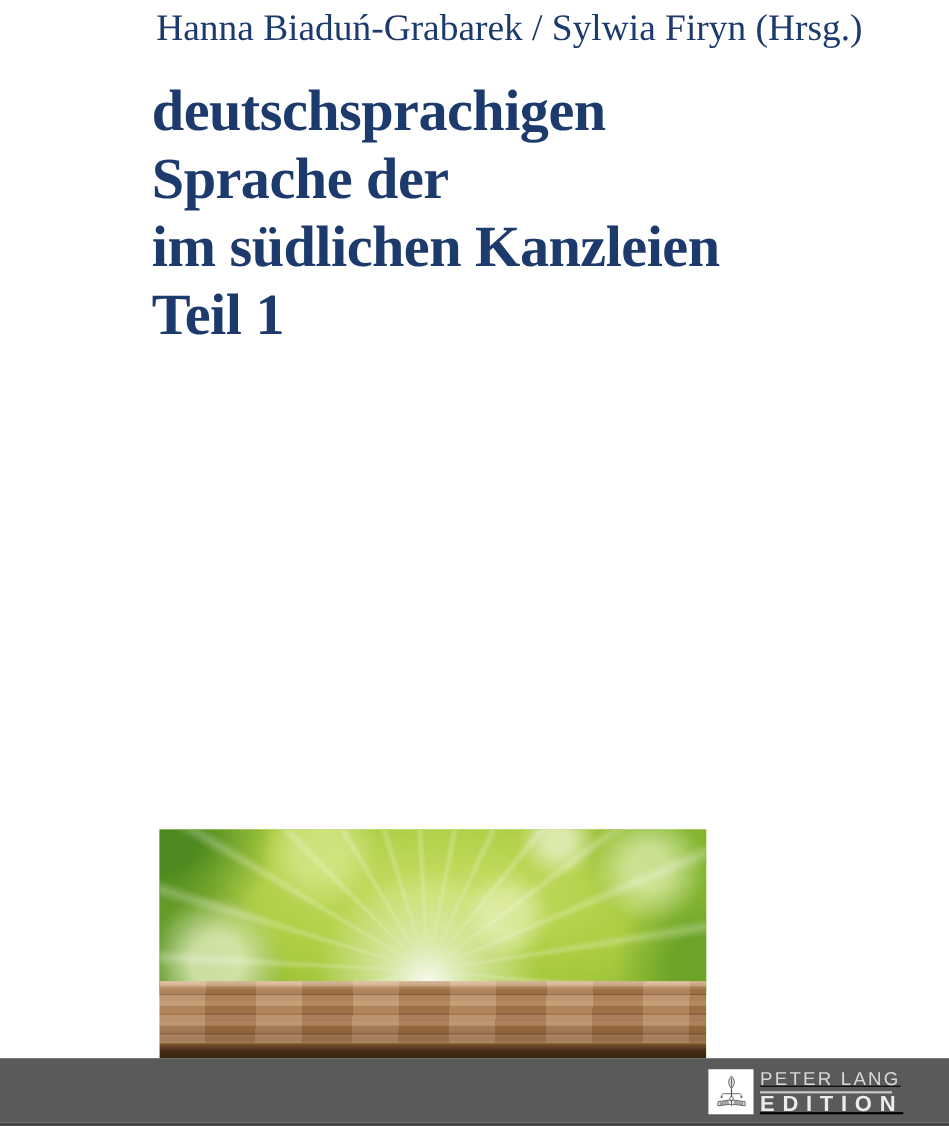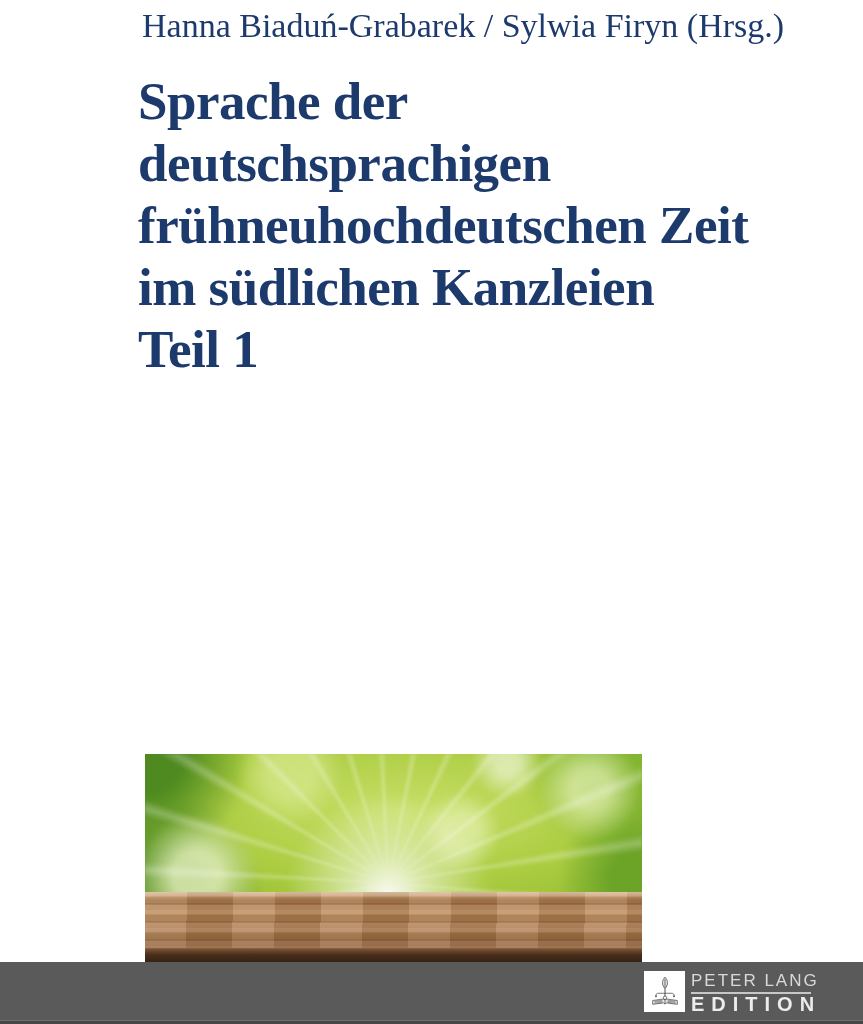--- a/index.html
+++ b/index.html
@@ -71,21 +71,21 @@
 
   
   .footer {
     position:absolute; left:0; top:962px; width:863px; height:62px;
     background:#5a5a5a;
   }
   .footer::after {
     content:""; position:absolute; left:0; bottom:0; width:100%; height:3px;
     background:#474747; border-top:1px solid #6e6e6e;
   }
-  .logo { position:absolute; left:644px; top:9px; display:flex; align-items:flex-start; }
+  .logo { position:absolute; left:644px; top:9px; display:flex; align-items:flex-end;text-decoration:underline; }
   .logo-box {
     width:41px; height:41px; background:#ffffff;
     display:flex; align-items:center; justify-content:center;
   }
   .logo-text {
     margin-left:6px; font-family:"Liberation Sans","DejaVu Sans",sans-serif;
   }
   .pl-name {
     font-size:17px; letter-spacing:2px; color:#d9d9d9;
     line-height:20px; white-space:nowrap;
@@ -97,23 +97,22 @@
   }
 </style>
 </head>
 <body>
 
 <div class="cover">
 
   <div class="author">Hanna Biaduń-Grabarek / Sylwia Firyn (Hrsg.)</div>
 
   <h1 class="title">
+    <span class="tl">deutschsprachigen</span>
     <span class="tl">Sprache der</span>
-    <span class="tl">deutschsprachigen</span>
-    <span class="tl">frühneuhochdeutschen Zeit</span>
     <span class="tl">im südlichen Kanzleien</span>
     <span class="tl">Teil 1</span>
   </h1>
 
 
   <div class="photo">
     <div class="foliage"></div>
     <div class="rays"></div>
     <div class="wood"></div>
     <div class="wood-edge"></div>

